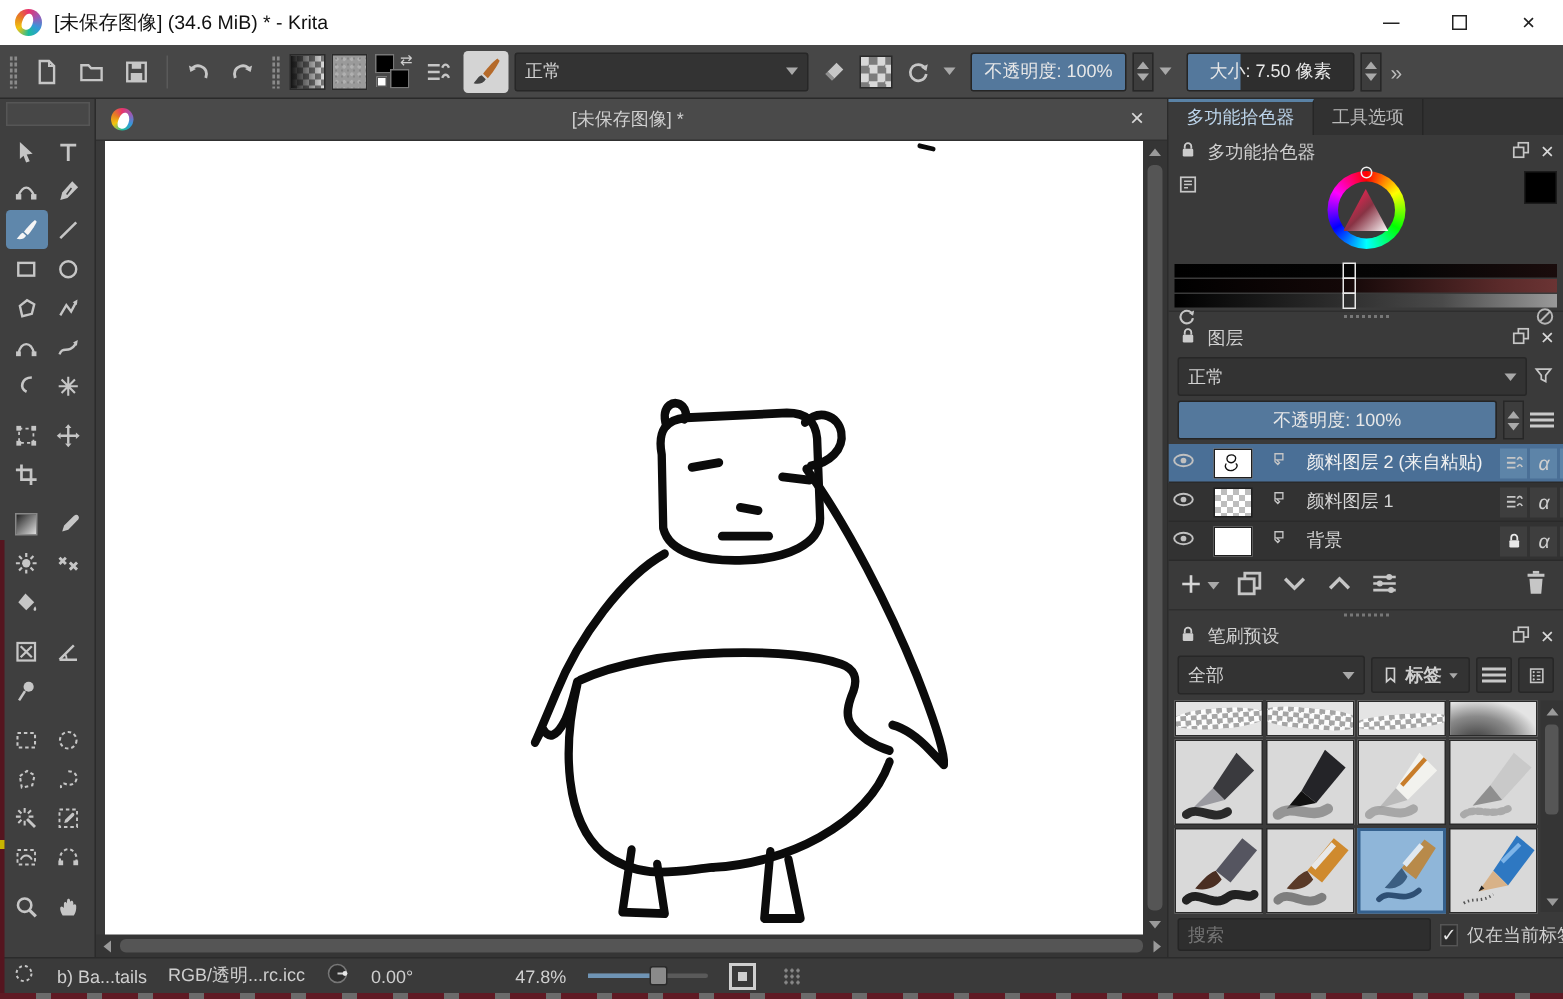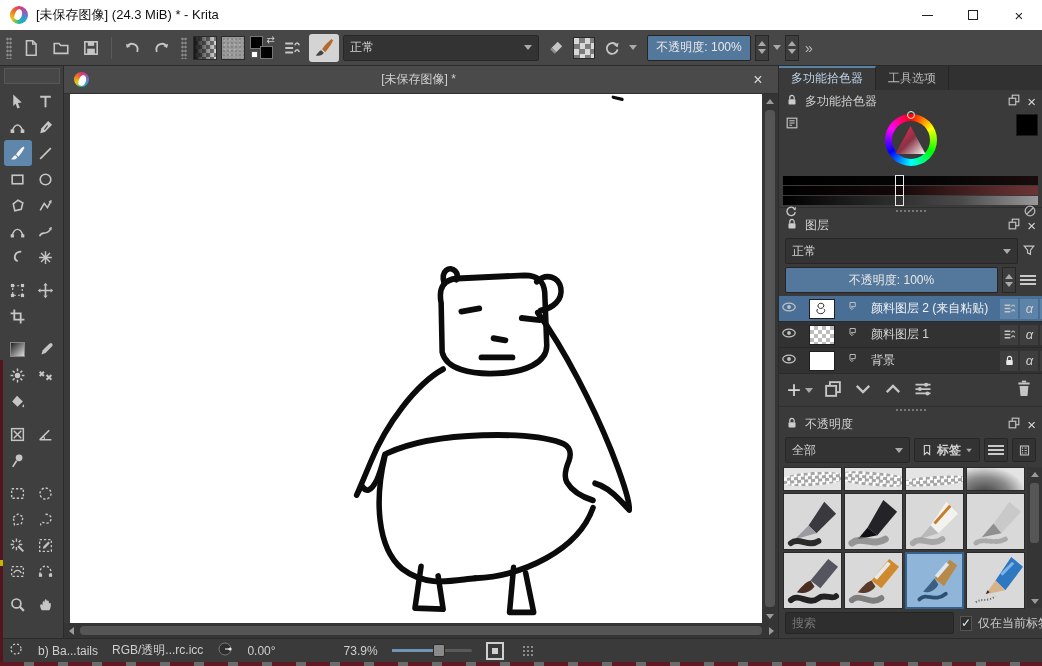--- a/index.html
+++ b/index.html
@@ -457,21 +457,21 @@
         <path class="pen-tip" d="M26 34 L12 46 L34 42 Z"></path>
         <path class="pen-stroke" d="M6 50 C14 43 24 55 32 49 C38 45 46 51 52 46" fill="none" stroke-width="4" stroke-linecap="round"></path>
       </g>
   </defs>
 </svg>
 
 <div id="app">
 
   <div class="titlebar">
     <span class="krita-logo"></span>
-    <span class="titlebar-text">[未保存图像] (24.3 MiB) * - Krita</span>
+    <span class="titlebar-text">[未保存图像] (34.6 MiB) * - Krita</span>
     <div class="win-controls">
       <span class="win-btn">
           <i class="min-shape"></i>
         </span>
       <span class="win-btn">
           <i class="max-shape"></i>
         </span>
       <span class="win-btn">×</span>
     </div>
   </div>
@@ -542,20 +542,24 @@
     <span class="tri-down"></span>
     <span class="slider-box" style="width:104px;margin-left:6px;">
       <span class="fill" style="width:100%;"></span>
       <span class="lbl">不透明度: 100%</span>
     </span>
     <span class="spin">
         <i class="tri-up"></i>
         <i class="tri-down"></i>
       </span>
     <span class="tri-down"></span>
+    <span class="slider-box" style="width:112px;margin-left:6px;">
+      <span class="fill" style="width:32%;"></span>
+      <span class="lbl">大小: 7.50 像素</span>
+    </span>
     <span class="spin">
         <i class="tri-up"></i>
         <i class="tri-down"></i>
       </span>
     <span class="chev-more">»</span>
   </div>
 
   <div class="main">
 
     <div class="toolbox">
@@ -992,21 +996,21 @@
       </div>
       <div class="dots-handle">
           <i></i>
         </div>
 
       <div class="brush-panel">
         <div class="panel-header">
           <span class="ph-icon"><svg viewBox="0 0 16 16">
                 <use href="#i-lock"></use>
               </svg></span>
-          <span class="ph-title">不透明度</span>
+          <span class="ph-title">笔刷预设</span>
           <span class="spacer"></span>
           <span class="ph-icon"><svg viewBox="0 0 16 16">
                 <use href="#i-float"></use>
               </svg></span>
           <span class="ph-close">×</span>
         </div>
         <div class="bp-controls">
           <span class="combo bp-filter">
             <span>全部</span>
             <span class="arrow tri-down"></span>
@@ -1135,21 +1139,21 @@
     <span class="sb-icon"><svg viewBox="0 0 16 16">
           <use href="#i-dashcircle"></use>
         </svg></span>
     <span>b) Ba...tails</span>
     <span>RGB/透明...rc.icc</span>
     <span class="sb-icon"><svg viewBox="0 0 16 16">
           <use href="#i-dial"></use>
         </svg></span>
     <span>0.00°</span>
     <span style="width:40px;"></span>
-    <span>73.9%</span>
+    <span>47.8%</span>
     <span class="sb-zoom-slider">
       <span class="track-fill"></span>
       <span class="handle"></span>
     </span>
     <span class="sb-canvasonly">
         <i></i>
       </span>
     <span class="sb-grip"></span>
   </div>
 

